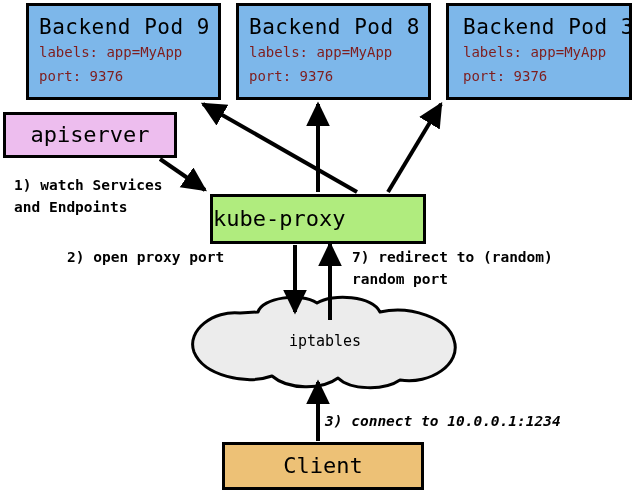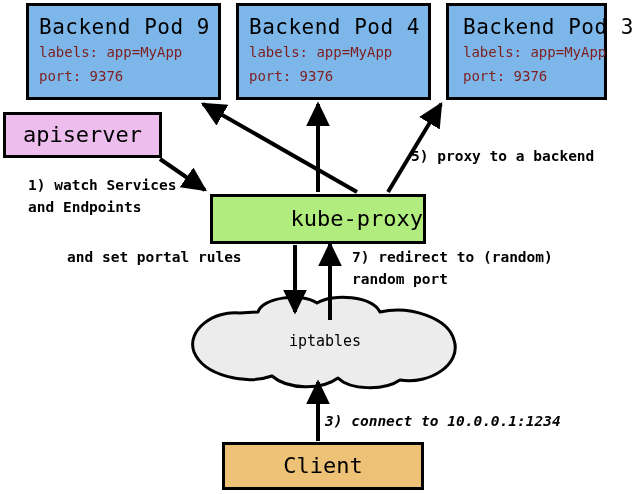--- a/index.html
+++ b/index.html
@@ -45,38 +45,38 @@
     letter-spacing: 0.5px;
   }
   .pod-line {
     font-size: 14px;
     line-height: 24px;
     color: #7f1d1d;
     white-space: nowrap;
   }
   #pod1 { left: 26px;  top: 3px; width: 195px; height: 97px; }
   #pod2 { left: 236px; top: 3px; width: 195px; height: 97px; }
-  #pod3 { left: 446px; top: 3px; width: 161px; height: 97px; padding-left: 14px; }
+  #pod3 { left: 446px; top: 3px; width: 186px; height: 97px; padding-left: 14px; }
 
   #apiserver {
-    left: 3px; top: 112px; width: 159px; height: 46px;
+    left: 3px; top: 112px; width: 174px; height: 46px;
     background: #edbdee;
     align-items: center;
   }
   #apiserver .node-label {
     font-size: 22px;
     line-height: 26px;
     color: #000000;
     white-space: nowrap;
   }
 
   #kubeproxy {
     left: 210px; top: 194px; width: 216px; height: 50px;
     background: #b0ec7e;
-    align-items: flex-end;
+    align-items: flex-start;
   }
   #kubeproxy .node-label {
     font-size: 22px;
     line-height: 26px;
     color: #000000;
     white-space: nowrap;
   }
 
   #client {
     left: 222px; top: 442px; width: 202px; height: 48px;
@@ -104,21 +104,21 @@
 
   .step {
     position: absolute;
     font-size: 14.5px;
     line-height: 22px;
     font-weight: bold;
     color: #000000;
     white-space: nowrap;
     z-index: 4;
   }
-  #step1 { left: 14px;  top: 174px; margin-left: 14px; }
+  #step1 { left: 14px;  top: 174px; }
   #step2 { left: 67px;  top: 246px; }
   #step3 { left: 325px; top: 410px; font-style: italic; }
   #step4 { left: 352px; top: 246px; }
   #step5 { left: 411px; top: 145px; }
 </style>
 </head>
 <body>
 
 <div id="canvas">
 
@@ -157,21 +157,21 @@
     <line x1="318" y1="441" x2="318" y2="382" stroke="#000000" stroke-width="4" marker-end="url(#arrowhead)"></line>
   </svg>
 
   <div class="node pod" id="pod1">
     <div class="pod-title">Backend Pod 9</div>
     <div class="pod-line">labels: app=MyApp</div>
     <div class="pod-line">port: 9376</div>
   </div>
 
   <div class="node pod" id="pod2">
-    <div class="pod-title">Backend Pod 4</div>
+    <div class="pod-title">Backend Pod 8</div>
     <div class="pod-line">labels: app=MyApp</div>
     <div class="pod-line">port: 9376</div>
   </div>
 
   <div class="node pod" id="pod3">
     <div class="pod-title">Backend Pod 3</div>
     <div class="pod-line">labels: app=MyApp</div>
     <div class="pod-line">port: 9376</div>
   </div>
 
@@ -188,29 +188,26 @@
   <div class="node" id="client">
     <div class="node-label">Client</div>
   </div>
 
   <div class="step" id="step1">
     <div>1) watch Services</div>
     <div>and Endpoints</div>
   </div>
 
   <div class="step" id="step2">
-    <div>and set portal rules</div>
+    <div>2) open proxy port</div>
   </div>
 
   <div class="step" id="step3">
     <div>3) connect to 10.0.0.1:1234</div>
   </div>
 
   <div class="step" id="step4">
     <div>7) redirect to (random)</div>
     <div>random port</div>
   </div>
 
-  <div class="step" id="step5">
-    <div>5) proxy to a backend</div>
-  </div>
 
 </div>
 
 </body></html>

